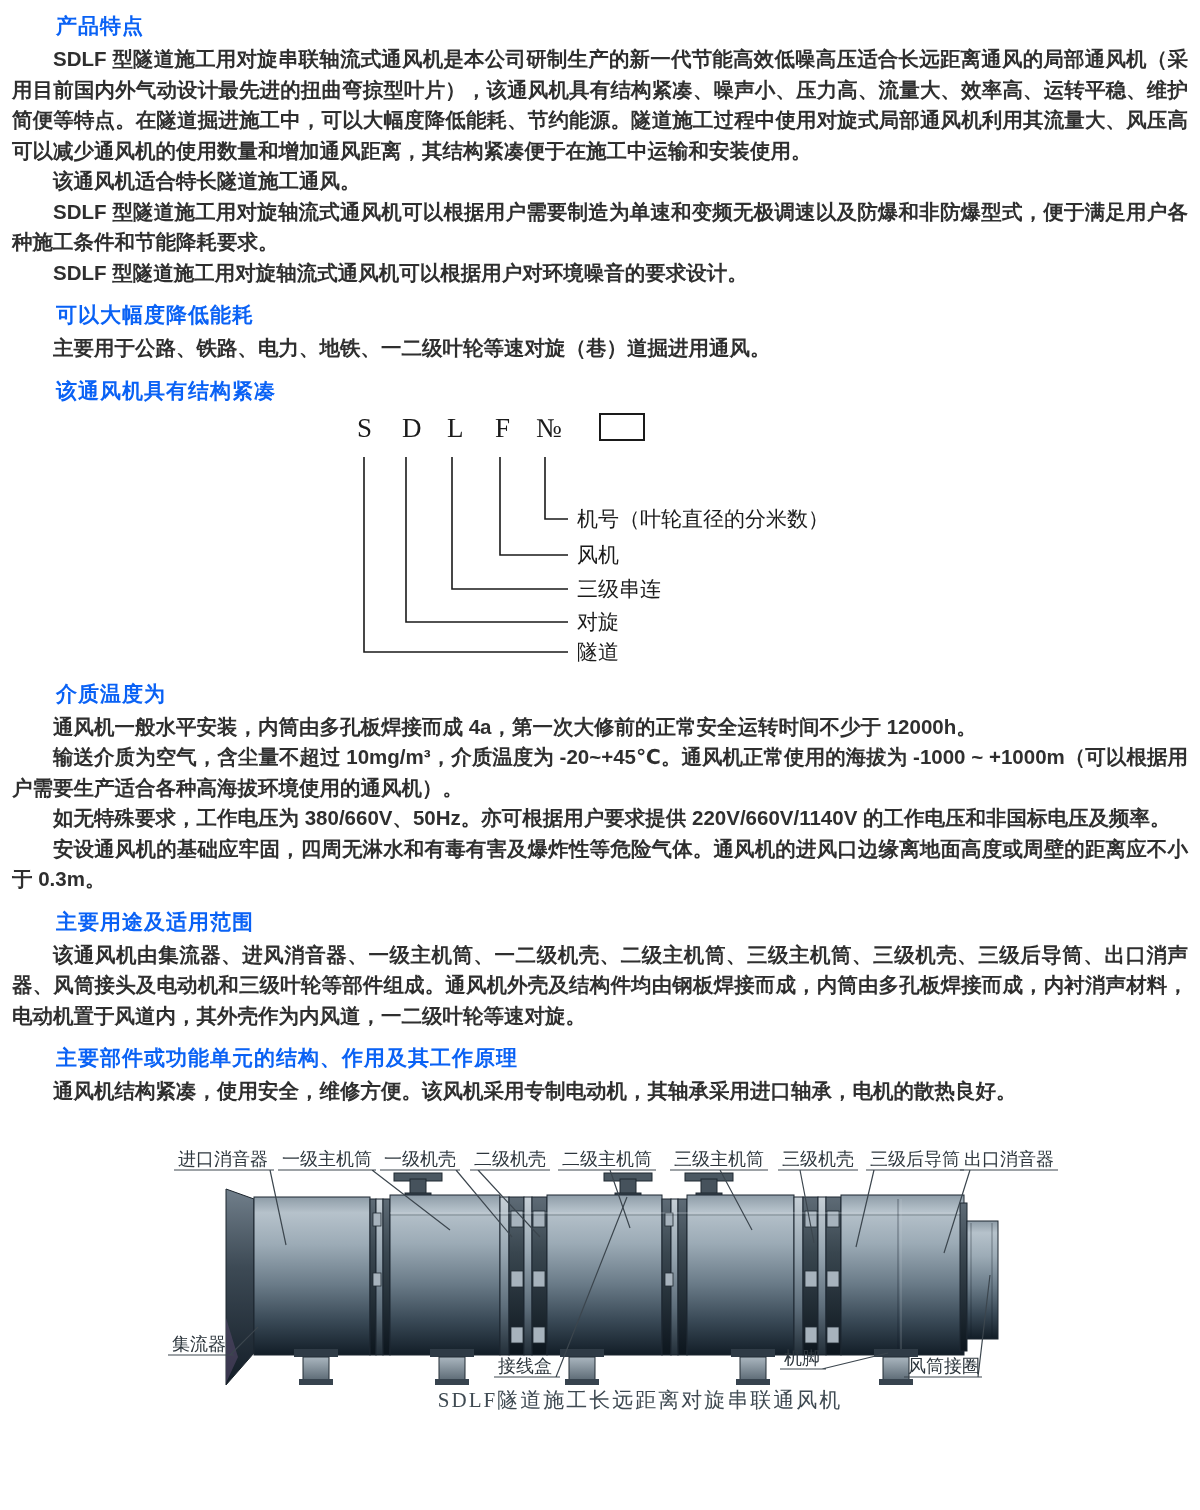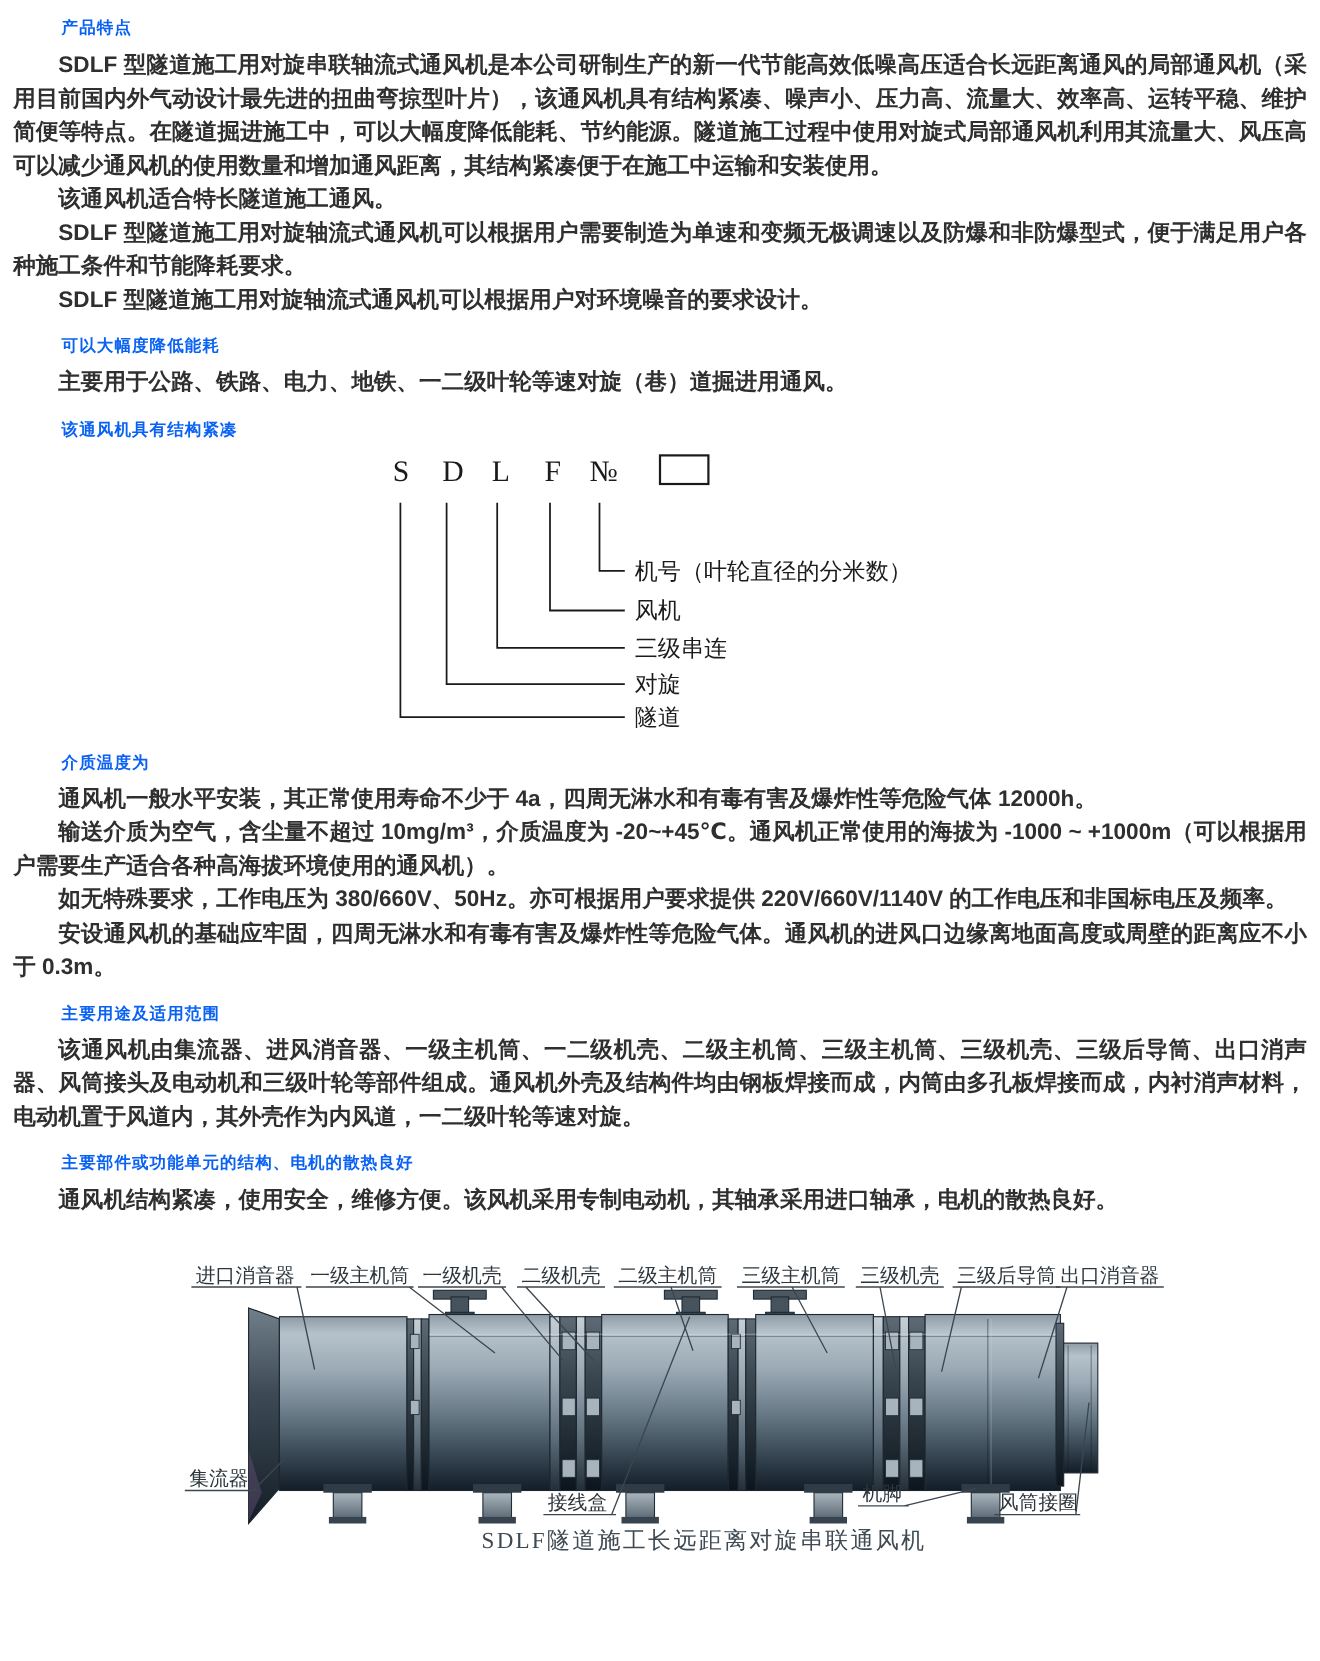--- a/index.html
+++ b/index.html
@@ -2,21 +2,21 @@
 <html><head>
 <meta charset="utf-8">
 <style>
   html,body{margin:0;padding:0;background:#ffffff;}
   body{
     width:1176px;
     padding:10px 12px 0 12px;
     font-family:"Liberation Sans","DejaVu Sans",sans-serif;
   }
   h2{
-    font-size:15px;
+    font-size:21px;
     line-height:28px;
     font-weight:700;
     color:#0a62f5;
     margin:13px 0 4px 44px;
     letter-spacing:1px;
   }
   #sections section:first-child h2{margin-top:2px;}
   p.body{
     font-size:20.5px;
     line-height:30.5px;
@@ -73,33 +73,33 @@
         <text x="565" y="153">风机</text>
         <text x="565" y="187">三级串连</text>
         <text x="565" y="220">对旋</text>
         <text x="565" y="250">隧道</text>
       </g>
     </svg>
   </section>
 
   <section>
     <h2>介质温度为</h2>
-    <p class="body">通风机一般水平安装，其正常使用寿命不少于 4a，四周无淋水和有毒有害及爆炸性等危险气体 12000h。</p>
+    <p class="body">通风机一般水平安装，内筒由多孔板焊接而成 4a，第一次大修前的正常安全运转时间不少于 12000h。</p>
     <p class="body">输送介质为空气，含尘量不超过 10mg/m³，介质温度为 -20~+45℃。通风机正常使用的海拔为 -1000 ~ +1000m（可以根据用户需要生产适合各种高海拔环境使用的通风机）。</p>
     <p class="body">如无特殊要求，工作电压为 380/660V、50Hz。亦可根据用户要求提供 220V/660V/1140V 的工作电压和非国标电压及频率。</p>
     <p class="body">安设通风机的基础应牢固，四周无淋水和有毒有害及爆炸性等危险气体。通风机的进风口边缘离地面高度或周壁的距离应不小于 0.3m。</p>
   </section>
 
   <section>
     <h2>主要用途及适用范围</h2>
     <p class="body">该通风机由集流器、进风消音器、一级主机筒、一二级机壳、二级主机筒、三级主机筒、三级机壳、三级后导筒、出口消声器、风筒接头及电动机和三级叶轮等部件组成。通风机外壳及结构件均由钢板焊接而成，内筒由多孔板焊接而成，内衬消声材料，电动机置于风道内，其外壳作为内风道，一二级叶轮等速对旋。</p>
   </section>
 
   <section>
-    <h2>主要部件或功能单元的结构、电机的散热良好</h2>
+    <h2>主要部件或功能单元的结构、作用及其工作原理</h2>
     <p class="body">通风机结构紧凑，使用安全，维修方便。该风机采用专制电动机，其轴承采用进口轴承，电机的散热良好。</p>
   </section>
 
   <svg class="fan-svg" width="1176" height="300" viewBox="0 0 1176 300">
     <defs>
       <linearGradient id="gBody" x1="0" y1="0" x2="0" y2="1">
         <stop offset="0" stop-color="#8e9ca7"></stop>
           <stop offset="0.10" stop-color="#b6c2cb"></stop>
         <stop offset="0.30" stop-color="#9cabb6"></stop>
           <stop offset="0.55" stop-color="#6b7c89"></stop>

